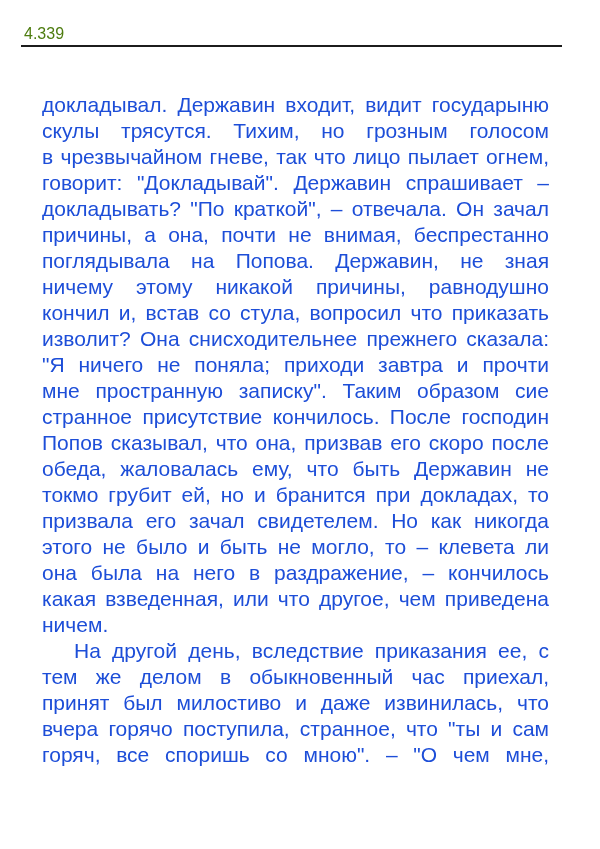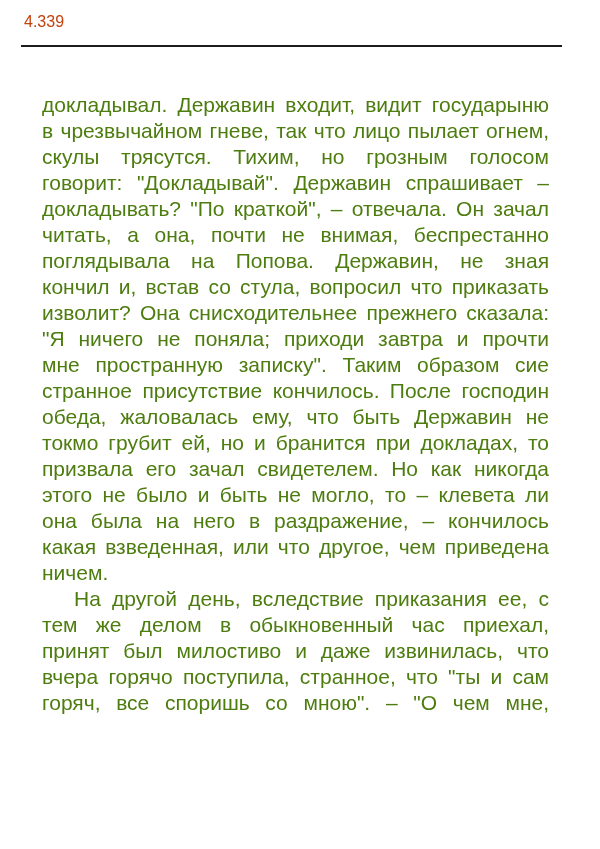--- a/index.html
+++ b/index.html
@@ -11,44 +11,44 @@
     position: relative;
     width: 600px;
     height: 849px;
     background: #ffffff;
     font-family: "Liberation Sans", sans-serif;
     overflow: hidden;
   }
   .page-number {
     position: absolute;
     left: 24px;
-    top: 14px;
+    top: 26px;
     font-size: 16px;
     line-height: 16px;
-    color: #c2410c;
+    color: #4d7c0f;
   }
   .header-rule {
     position: absolute;
     left: 21px;
     top: 45px;
     width: 541px;
     height: 2px;
     background: #1c1c1c;
   }
   .text-body {
     position: absolute;
     left: 42px;
     top: 92px;
     width: 507px;
   }
   .text-line {
     height: 26px;
     line-height: 26px;
     font-size: 21px;
-    color: #4d7c0f;
+    color: #1d4ed8;
     text-align: justify;
     text-align-last: justify;
     text-justify: inter-word;
     overflow: hidden;
   }
   .text-line.indent {
     padding-left: 32px;
   }
   .text-line.no-stretch {
     text-align: left;
@@ -56,31 +56,33 @@
   }
 </style>
 </head>
 <body>
 
 <div class="page">
   <div class="page-number">4.339</div>
   <div class="header-rule"></div>
   <div class="text-body">
       <div class="text-line">докладывал. Державин входит, видит государыню</div>
+      <div class="text-line">скулы трясутся. Тихим, но грозным голосом</div>
       <div class="text-line">в чрезвычайном гневе, так что лицо пылает огнем,</div>
-      <div class="text-line">скулы трясутся. Тихим, но грозным голосом</div>
       <div class="text-line">говорит: "Докладывай". Державин спрашивает –</div>
       <div class="text-line">докладывать? "По краткой", – отвечала. Он зачал</div>
-      <div class="text-line">читать, а она, почти не внимая, беспрестанно</div>
+      <div class="text-line">причины, а она, почти не внимая, беспрестанно</div>
       <div class="text-line">поглядывала на Попова. Державин, не зная</div>
+      <div class="text-line">ничему этому никакой причины, равнодушно</div>
       <div class="text-line">кончил и, встав со стула, вопросил что приказать</div>
       <div class="text-line">изволит? Она снисходительнее прежнего сказала:</div>
       <div class="text-line">"Я ничего не поняла; приходи завтра и прочти</div>
       <div class="text-line">мне пространную записку". Таким образом сие</div>
       <div class="text-line">странное присутствие кончилось. После господин</div>
+      <div class="text-line">Попов сказывал, что она, призвав его скоро после</div>
       <div class="text-line">обеда, жаловалась ему, что быть Державин не</div>
       <div class="text-line">токмо грубит ей, но и бранится при докладах, то</div>
       <div class="text-line">призвала его зачал свидетелем. Но как никогда</div>
       <div class="text-line">этого не было и быть не могло, то – клевета ли</div>
       <div class="text-line">она была на него в раздражение, – кончилось</div>
       <div class="text-line">какая взведенная, или что другое, чем приведена</div>
       <div class="text-line no-stretch">ничем.</div>
       <div class="text-line indent">На другой день, вследствие приказания ее, с</div>
       <div class="text-line">тем же делом в обыкновенный час приехал,</div>
       <div class="text-line">принят был милостиво и даже извинилась, что</div>

